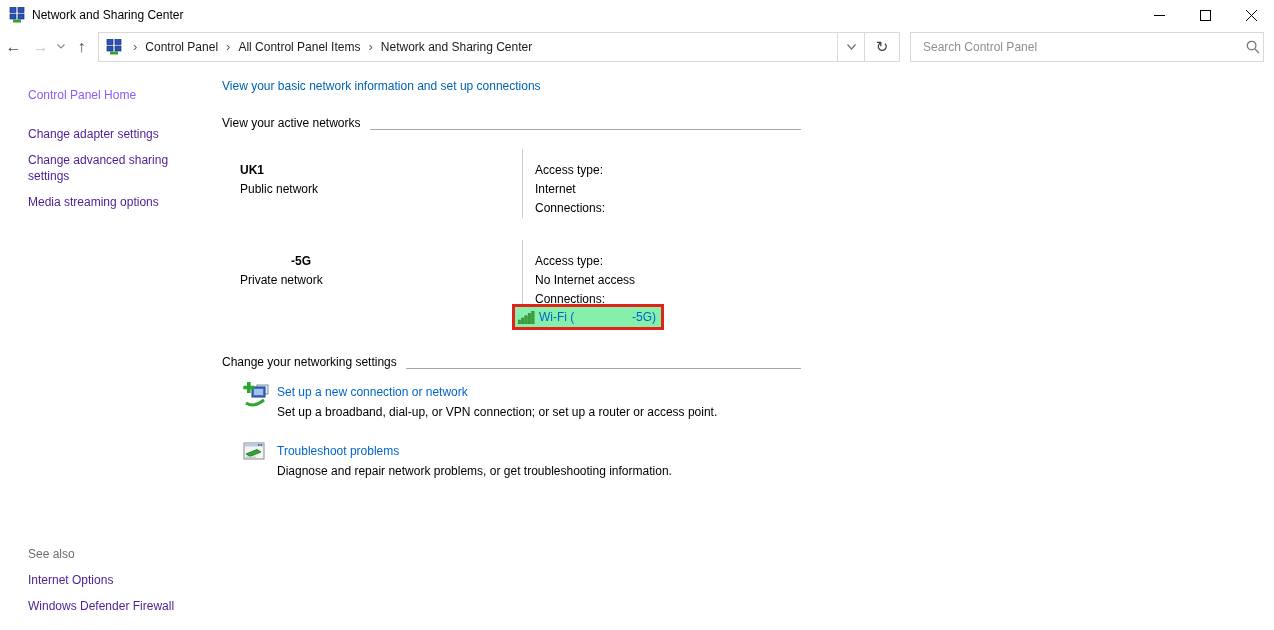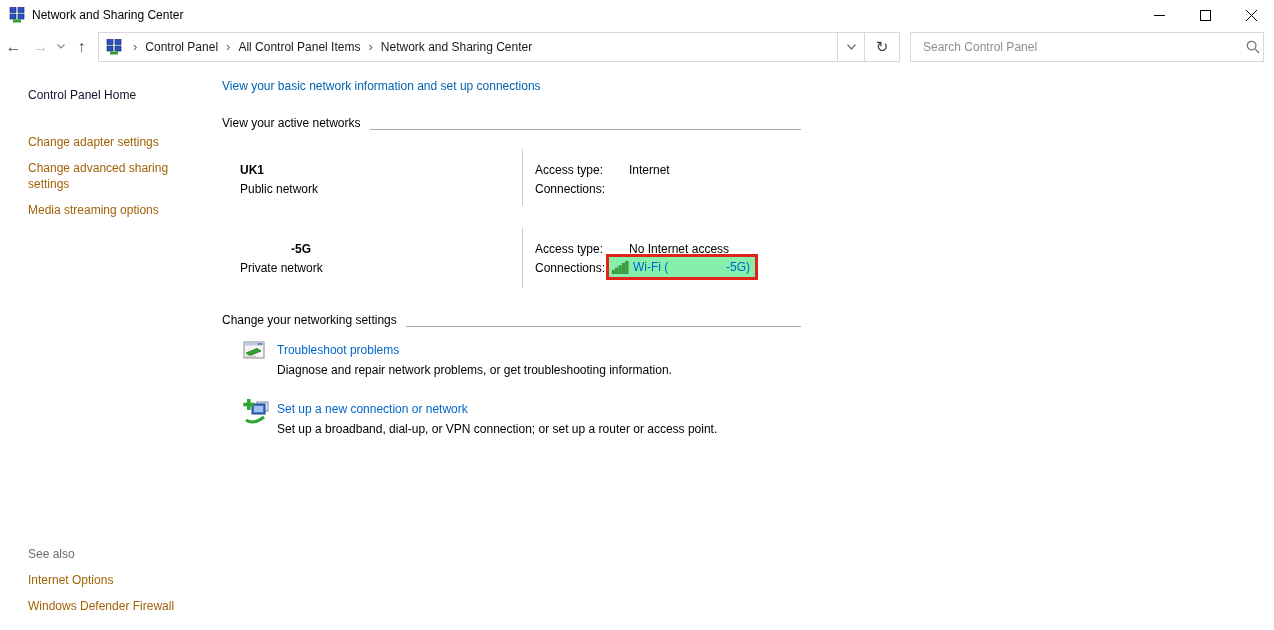--- a/index.html
+++ b/index.html
@@ -44,39 +44,39 @@
   .search-box input {
     flex:1; border:none; outline:none; font-family:"Liberation Sans",sans-serif;
     font-size:12px; color:#333; padding-left:10px;
   }
   .search-box input::placeholder { color:#8f8f8f; }
 
   
   .content { display:flex; height:563px; }
 
   .sidebar { width:222px; padding:21px 0 16px 28px; display:flex; flex-direction:column; }
-  .side-home { color:#0f172a; margin-bottom:32px; cursor:default; }
-  .side-link { color:#a16207; margin-bottom:10px; width:172px; line-height:16px; cursor:pointer; }
+  .side-home { color:#8b5cf6; margin-bottom:24px; cursor:default; }
+  .side-link { color:#4c1d95; margin-bottom:10px; width:172px; line-height:16px; cursor:pointer; }
   .side-spacer { flex:1; }
   .see-also-label { color:#6d6d6d; margin-bottom:11px; }
 
   .main { flex:1; padding-top:12px; }
   .main-inner { width:579px; }
   .page-heading { color:#0063b1; font-size:12px; font-weight:400; margin:0 0 0 0; }
 
   .section-head { display:flex; align-items:flex-end; margin-top:23px; }
   .section-label { white-space:nowrap; color:#000; }
   .section-line { flex:1; height:1px; background:#a9a9a9; margin-left:9px; }
 
   .network-row { display:flex; margin-top:19px; min-height:57px; }
   .net-left { width:300px; padding:12px 10px 0 18px; }
   .net-name { font-weight:bold; line-height:19px; }
   .net-sub { line-height:19px; }
   .net-right { flex:1; border-left:1px solid #ccc; padding:12px 0 0 12px; }
-  .kv { display:flex; line-height:19px; }
+  .kv { display:flex; line-height:19px;flex-direction:column; }
   .kv .k { width:94px; flex:none; }
   .indent-name { margin-left:51px; }
   .row2 { margin-top:22px; min-height:60px; }
 
   .red-box {
     display:inline-flex; align-items:center; border:3px solid #e2231a;
     height:26px; width:152px; padding:0 5px 0 2px; margin:-5px 0 0 -23px;
     background:#86efac;
   }
   .wifi-link { color:#0066cc; cursor:pointer; white-space:pre; }
@@ -248,48 +248,48 @@
 
         <div class="settings-section">
           <div class="section-head" style="margin-top:0;">
             <span class="section-label">Change your networking settings</span>
             <span class="section-line"></span>
           </div>
 
           <div class="task">
             <span class="task-icon">
               <svg width="27" height="26" viewBox="0 0 27 26">
+                <rect x="14" y="3" width="11" height="9" fill="#e4ebf7" stroke="#7a8aa8" stroke-width="1"></rect>
+                <rect x="9" y="5" width="13" height="10" fill="#3c74d6" stroke="#1d3f7a" stroke-width="1"></rect>
+                <rect x="11" y="7" width="9" height="6" fill="#a8c0ec"></rect>
+                <rect x="4" y="0" width="3.6" height="11" fill="#2ea52e"></rect>
+                <rect x="0.3" y="3.7" width="11" height="3.6" fill="#2ea52e"></rect>
+                <path d="M3 21 q8 5 18 -3" stroke="#2ea52e" stroke-width="3" fill="none"></path>
+              </svg>
+            </span>
+            <div>
+              <span class="task-title">Set up a new connection or network</span>
+              <div class="task-desc">Set up a broadband, dial-up, or VPN connection; or set up a router or access point.</div>
+            </div>
+          </div>
+
+          <div class="task">
+            <span class="task-icon">
+              <svg width="27" height="26" viewBox="0 0 27 26">
                 <rect x="1" y="2" width="20" height="16" fill="#f4f4f4" stroke="#8a8a8a" stroke-width="1"></rect>
                 <rect x="1.5" y="2.5" width="19" height="3" fill="#b9cbe4"></rect>
                 <rect x="15" y="3.2" width="1.6" height="1.6" fill="#3b5c8e"></rect>
                 <rect x="17.5" y="3.2" width="1.6" height="1.6" fill="#3b5c8e"></rect>
                 <path d="M3 13 L14 8.5 L18 11 L7 15.5 Z" fill="#2ea52e" stroke="#1d6e1d" stroke-width="0.8"></path>
                 <rect x="3" y="15.5" width="10" height="1.5" fill="#c9c9c9"></rect>
               </svg>
             </span>
             <div>
               <span class="task-title">Troubleshoot problems</span>
               <div class="task-desc">Diagnose and repair network problems, or get troubleshooting information.</div>
             </div>
           </div>
-
-          <div class="task">
-            <span class="task-icon">
-              <svg width="27" height="26" viewBox="0 0 27 26">
-                <rect x="14" y="3" width="11" height="9" fill="#e4ebf7" stroke="#7a8aa8" stroke-width="1"></rect>
-                <rect x="9" y="5" width="13" height="10" fill="#3c74d6" stroke="#1d3f7a" stroke-width="1"></rect>
-                <rect x="11" y="7" width="9" height="6" fill="#a8c0ec"></rect>
-                <rect x="4" y="0" width="3.6" height="11" fill="#2ea52e"></rect>
-                <rect x="0.3" y="3.7" width="11" height="3.6" fill="#2ea52e"></rect>
-                <path d="M3 21 q8 5 18 -3" stroke="#2ea52e" stroke-width="3" fill="none"></path>
-              </svg>
-            </span>
-            <div>
-              <span class="task-title">Set up a new connection or network</span>
-              <div class="task-desc">Set up a broadband, dial-up, or VPN connection; or set up a router or access point.</div>
-            </div>
-          </div>
         </div>
 
       </div>
     </div>
   </div>
 </div>
 
 </body></html>

